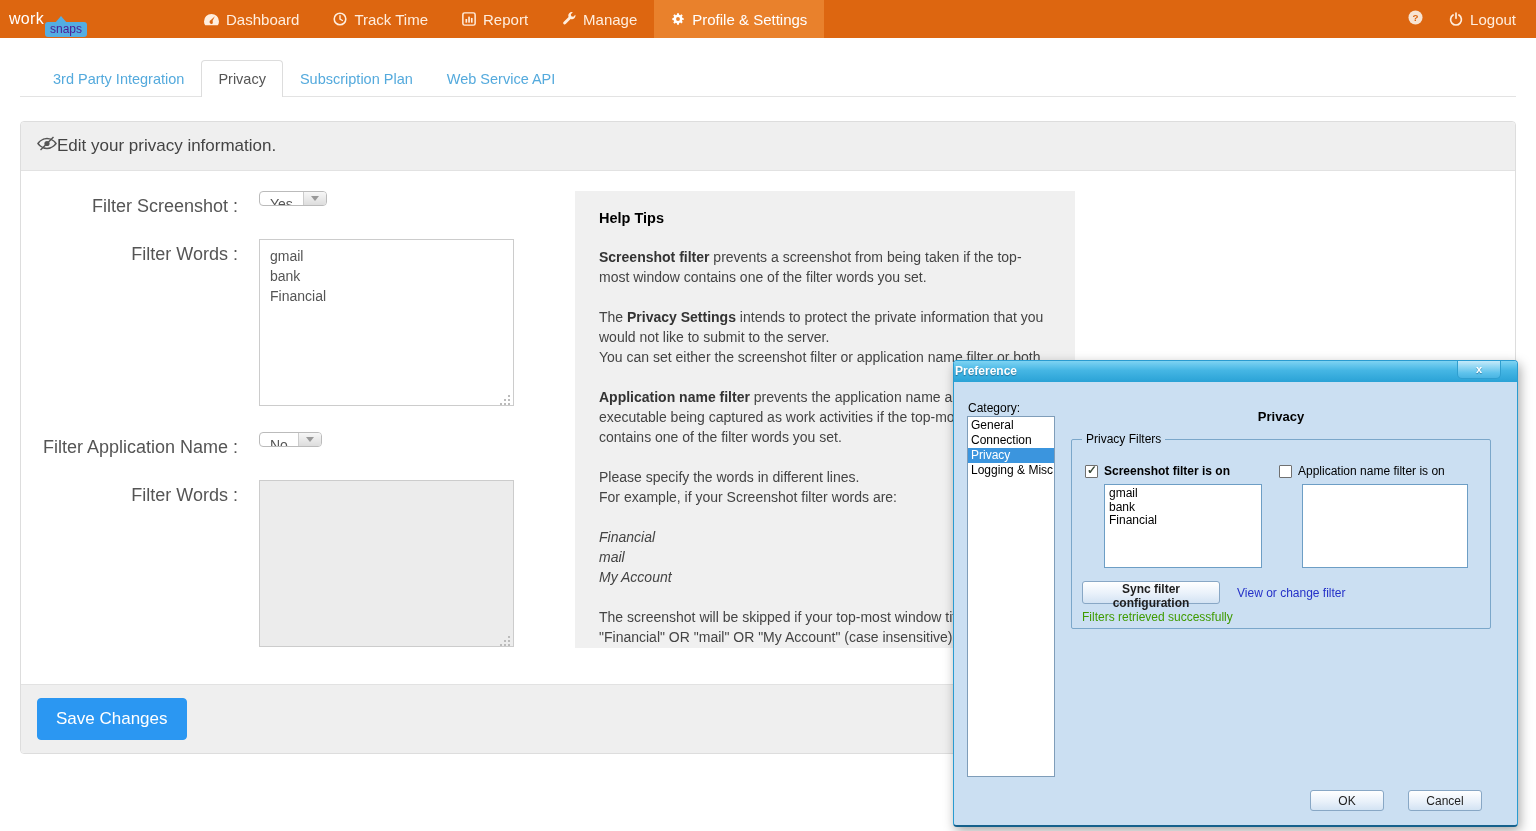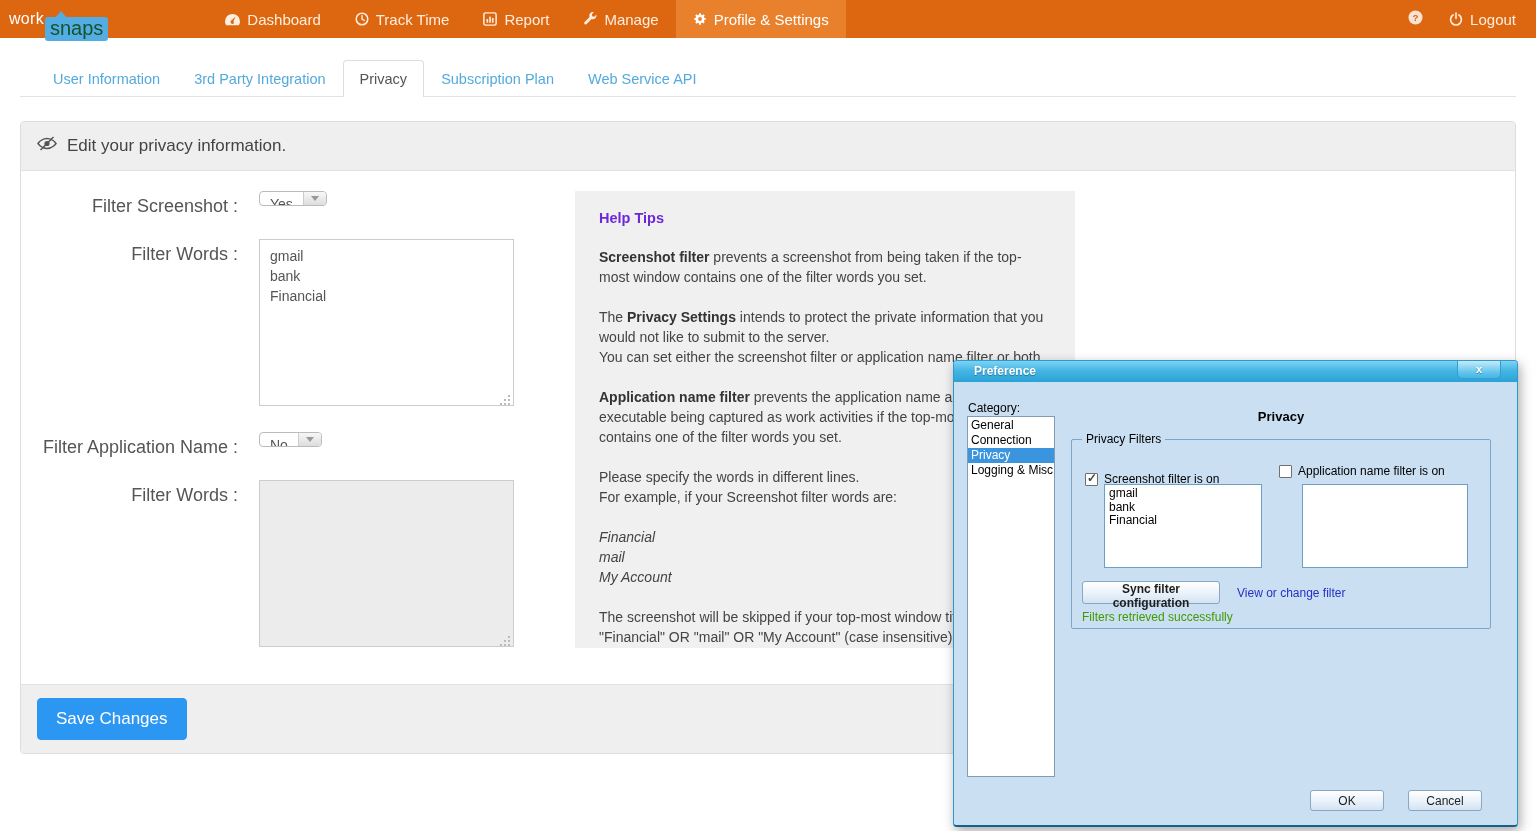--- a/index.html
+++ b/index.html
@@ -3,21 +3,21 @@
 <meta charset="utf-8">
 <style>
   * { margin:0; padding:0; box-sizing:border-box; }
   html,body { width:1536px; height:831px; background:#fff; overflow:hidden;
     font-family:"Liberation Sans", sans-serif; color:#555; }
 
   
   .navbar { height:38px; background:#dd6610; display:flex; align-items:stretch; }
   .logo { display:flex; align-items:center; padding-left:9px; cursor:pointer; }
   .logo-work { color:#fff; font-size:16px; letter-spacing:.3px; }
-  .logo-snaps { position:relative; background:#54ade2; color:#14532d; font-size:20px;
+  .logo-snaps { position:relative; background:#54ade2; color:#4c1d95; font-size:12px;
     padding:0 5px 1px; border-radius:3px; margin-left:1px;margin-top:20px; }
   .logo-snaps::before { content:''; position:absolute; top:-6px; left:10px;
     border:6px solid transparent; border-top:0; border-bottom:7px solid #54ade2; }
   .nav-menu { display:flex; margin-left:100px; }
   .nav-item { display:flex; align-items:center; gap:7px; padding:0 17px;
     color:#ffeede; font-size:15px; cursor:pointer; text-decoration:none; }
   .nav-item.active { background:#e9812c; color:#fff; }
   .nav-item svg { display:block; }
   .nav-right { margin-left:auto; display:flex; align-items:center; gap:26px; padding-right:20px; }
   .nav-iconbtn { display:flex; align-items:center; cursor:pointer; }
@@ -25,21 +25,21 @@
   
   .tabs { margin:22px 20px 0; border-bottom:1px solid #e3e3e3; padding-left:16px; display:flex; }
   .tab { font-size:14.5px; color:#54aadd; padding:10px 16px; cursor:pointer;
     border:1px solid transparent; border-bottom:none; margin-bottom:-1px;
     border-radius:4px 4px 0 0; background:transparent; }
   .tab.active { color:#555; background:#fff; border-color:#ddd; }
 
   
   .panel { margin:24px 20px 0; border:1px solid #ddd; border-radius:4px; background:#fff; }
   .panel-header { background:#efefef; border-bottom:1px solid #e2e2e2; border-radius:4px 4px 0 0;
-    padding:13px 16px; font-size:17px; color:#444; display:flex; align-items:center; gap:10px; }
+    padding:13px 16px; font-size:17px; color:#444; display:flex; align-items:center; }
   .panel-body { position:relative; min-height:513px; }
   .panel-footer { background:#efefef; border-top:1px solid #e2e2e2; border-radius:0 0 4px 4px;
     padding:13px 16px; }
 
   .form { padding-top:20px; }
   .form-row { display:flex; margin-bottom:22px; }
   .form-label { width:217px; text-align:right; margin-right:21px; font-size:18px;
     color:#555; padding-top:5px; }
   .select { display:inline-flex; height:15px; border:1px solid #bbb; border-radius:4px;
     overflow:hidden; background:#fff; cursor:pointer; align-self:flex-start; }
@@ -52,37 +52,37 @@
     font-family:"Liberation Sans", sans-serif; padding:6px 10px; resize:none; outline:none;
     line-height:20px; background:#fff; }
   textarea:disabled { background:#ececec; border-color:#ccc; }
   .grip { position:absolute; right:4px; bottom:5px; width:10px; height:10px; pointer-events:none; }
   .grip::after { content:''; position:absolute; right:0; bottom:0; width:2px; height:2px;
     background:#bbb; box-shadow:-4px 0 #bbb,-8px 0 #bbb,0 -4px #bbb,-4px -4px #bbb,0 -8px #bbb; }
 
   
   .help-box { position:absolute; left:554px; top:20px; width:500px; height:457px;
     background:#f0f0f0; padding:17px 24px; font-size:14px; line-height:20px; color:#444; }
-  .help-title { font-weight:bold; font-size:14.5px; color:#6d28d9; margin-bottom:19px; }
+  .help-title { font-weight:bold; font-size:14.5px; color:#000000; margin-bottom:19px; }
   .help-p { margin-bottom:20px; }
   .help-p b { color:#333; }
   .help-ex { font-style:italic; margin-bottom:20px; }
   .help-ex div { margin-bottom:0; }
 
   
   .save-btn { background:#2b97f2; border:1px solid #2b97f2; border-radius:4px; color:#fff;
     font-size:17px; font-family:"Liberation Sans", sans-serif; padding:10px 18px; cursor:pointer; }
 
   
   .dialog { position:absolute; left:953px; top:360px; width:565px; height:467px;
     background:#cbdff2; border:1px solid #2a9bd0; border-bottom:2px solid #16618c;
     border-radius:4px; box-shadow:2px 4px 12px rgba(0,0,0,.35); z-index:50; font-size:12px; color:#000; }
   .dlg-titlebar { height:21px; background:linear-gradient(180deg,#7ed3f3 0%,#45b6e4 45%,#2aa2d6 100%);
     border-radius:3px 3px 0 0; color:#fff; font-weight:bold; font-size:12px;
-    padding:3px 0 0 20px; text-shadow:0 1px 1px rgba(0,40,70,.45); }
+    padding:3px 0 0 1px; text-shadow:0 1px 1px rgba(0,40,70,.45); }
   .dlg-close { position:absolute; top:0; right:16px; width:44px; height:18px;
     background:linear-gradient(180deg,#c4eafa,#5fc3ec 70%,#49b4e2); border:1px solid #2f9fd0; border-top:none;
     border-radius:0 0 5px 5px; color:#fff; font-weight:bold; font-size:11px; text-align:center;
     line-height:16px; cursor:pointer; text-shadow:0 1px 1px rgba(0,40,70,.4); }
   .dlg-cat-label { position:absolute; left:14px; top:40px; }
   .dlg-catlist { position:absolute; left:13px; top:55px; width:88px; height:361px;
     background:#fff; border:1px solid #7f9db9; padding-top:1px; }
   .dlg-cat-item { padding:0 3px; line-height:15px; cursor:pointer; white-space:nowrap; }
   .dlg-cat-item.selected { background:#3b95de; color:#fff; }
   .dlg-page-title { position:absolute; left:117px; top:48px; width:420px; text-align:center;
@@ -174,21 +174,20 @@
             <path d="M8 1.2v6" stroke="#ffeede" stroke-width="1.9" stroke-linecap="round"></path>
             <path d="M4.7 3.4a6.2 6.2 0 1 0 6.6 0" fill="none" stroke="#ffeede" stroke-width="1.9" stroke-linecap="round"></path>
           </svg>
         </span>
       <span>Logout</span>
     </a>
   </div>
 </header>
 
 <div class="tabs">
-  <div class="tab">User Information</div>
   <div class="tab">3rd Party Integration</div>
   <div class="tab active">Privacy</div>
   <div class="tab">Subscription Plan</div>
   <div class="tab">Web Service API</div>
 </div>
 
 <section class="panel">
   <div class="panel-header">
     <span><svg width="20" height="17" viewBox="0 0 20 16">
           <path d="M1 8s3.2-5 9-5 9 5 9 5-3.2 5-9 5-9-5-9-5z" fill="none" stroke="#555" stroke-width="1.5"></path>
@@ -276,21 +275,21 @@
     <div class="dlg-cat-item">Connection</div>
     <div class="dlg-cat-item selected">Privacy</div>
     <div class="dlg-cat-item">Logging &amp; Misc</div>
   </div>
 
   <div class="dlg-page-title">Privacy</div>
 
   <div class="dlg-group">
     <div class="dlg-group-label">Privacy Filters</div>
 
-    <div class="dlg-check-row" style="left:13px; top:32px;">
+    <div class="dlg-check-row" style="left:13px; top:24px;font-weight:bold;">
       <span class="checkbox checked"></span>
       <span>Screenshot filter is on</span>
     </div>
     <div class="dlg-check-row" style="left:207px; top:24px;">
       <span class="checkbox"></span>
       <span>Application name filter is on</span>
     </div>
 
     <div class="dlg-listbox" style="left:32px; top:44px; width:158px; height:84px;">
       <div class="dlg-list-item">gmail</div>

